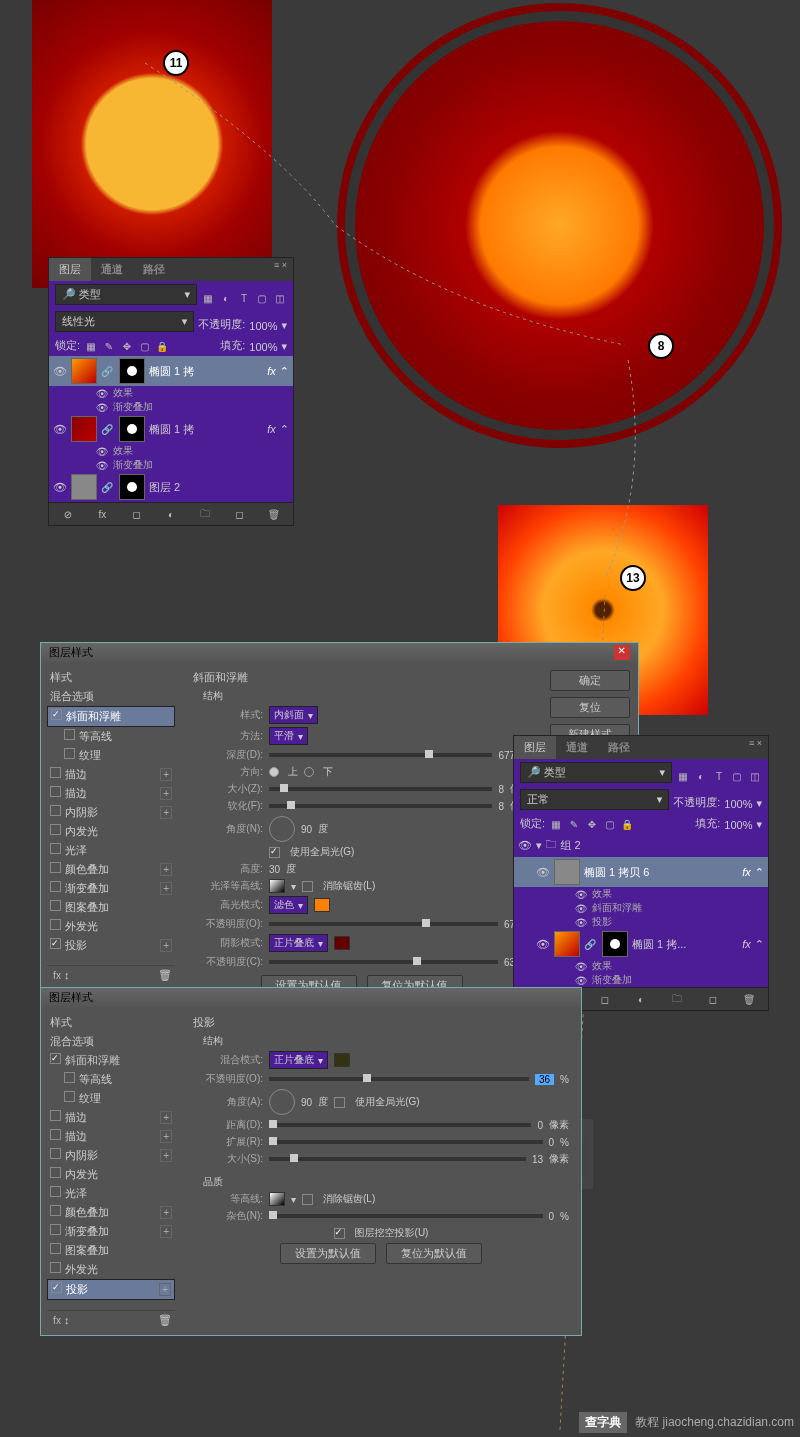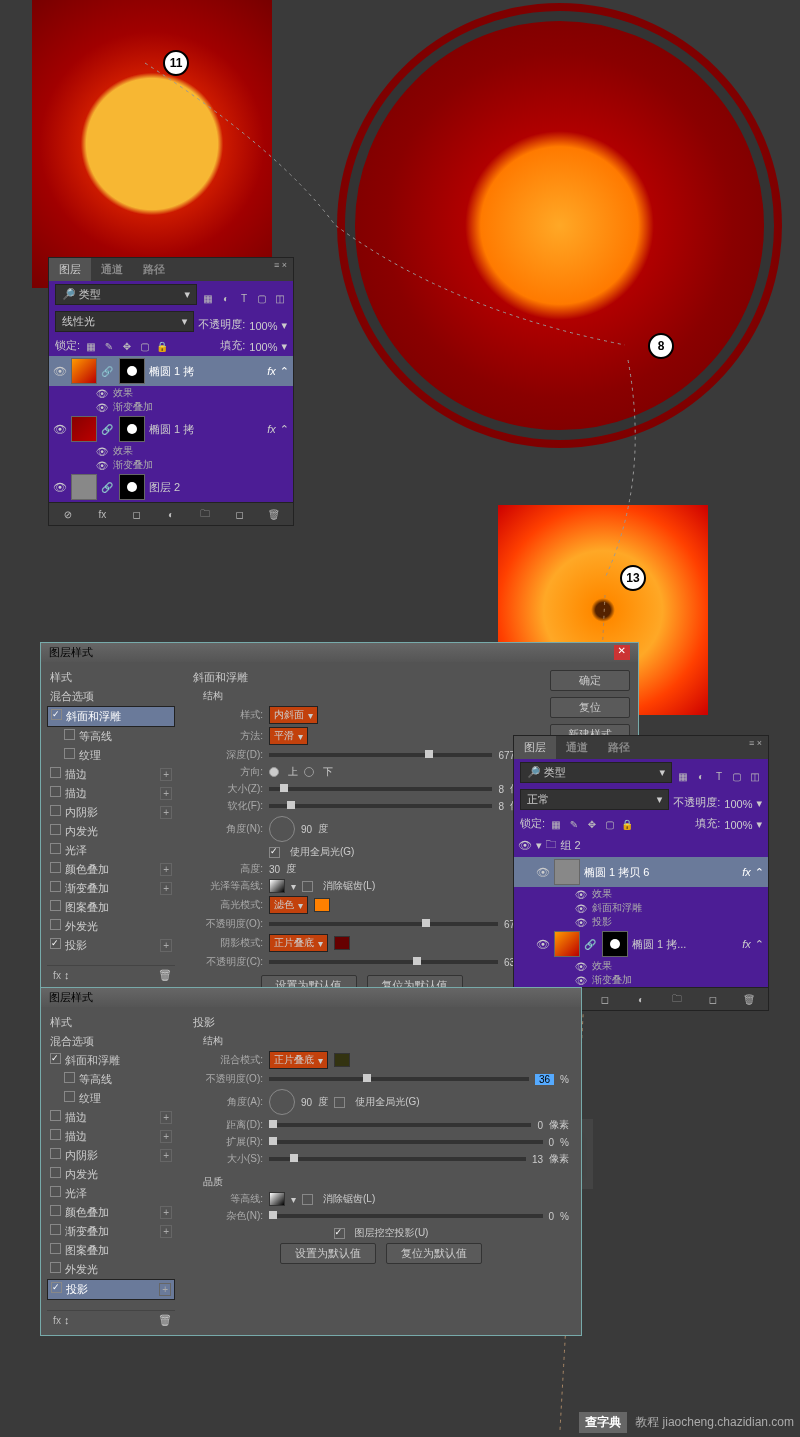--- a/index.html
+++ b/index.html
@@ -31,21 +31,21 @@
 .style-list .srow { display:flex; align-items:center; padding:2px 3px; justify-content:space-between; }
 .style-list .srow.sel{ background:#6a7a9a; color:#fff; }
 .cb { width:11px; height:11px; border:1px solid #888; display:inline-block; margin-right:4px; }
 .cb.on::after{content:"✓";font-size:9px;position:relative;top:-3px;left:0;color:#fff;}
 .srow .plus{ font-size:10px; color:#aaa; border:1px solid #666; padding:0 2px;}
 .style-content { flex:1; padding:8px 12px; font-size:10px; color:#ccc; }
 .sc-row{ display:flex; align-items:center; gap:6px; margin:3px 0; }
 .sc-lbl{ width:70px; text-align:right; color:#aaa; }
 .slider{ flex:1; height:4px; background:#333; position:relative; }
 .slider .tri{ position:absolute; top:-3px; width:8px; height:8px; background:#ccc; }
-.small-sel{ background:#c2410c; border:1px solid #222; padding:1px 4px; color:#ccc; display:inline-flex; align-items:center; gap:4px; }
+.small-sel{ background:#4c1d95; border:1px solid #222; padding:1px 4px; color:#ccc; display:inline-flex; align-items:center; gap:4px; }
 .swatch{ width:16px; height:14px; border:1px solid #333; }
 .callout{ position:absolute; width:26px; height:26px; border-radius:50%; background:#fff; border:2px solid #000; display:flex; align-items:center; justify-content:center; font-size:12px; color:#000; font-weight:bold;margin-left:32px; }
 .disc{ position:absolute; border-radius:50%; }
 .footer-iconbar{ display:flex; justify-content:space-between; padding:4px 12px; background:#3a3a3a; border-top:1px solid #222;}
 .watermark{ position:absolute; bottom:4px; right:6px; color:#aaa; font-size:12px; display:flex; align-items:center; gap:8px;}
 .radio{ width:10px;height:10px;border-radius:50%;border:1px solid #999;display:inline-block;margin-right:3px;}
 .radio.on{background:#ccc;}
 .close-x{background:#c33;color:#fff;padding:0 4px;font-size:10px;}
 </style>
 </head>

